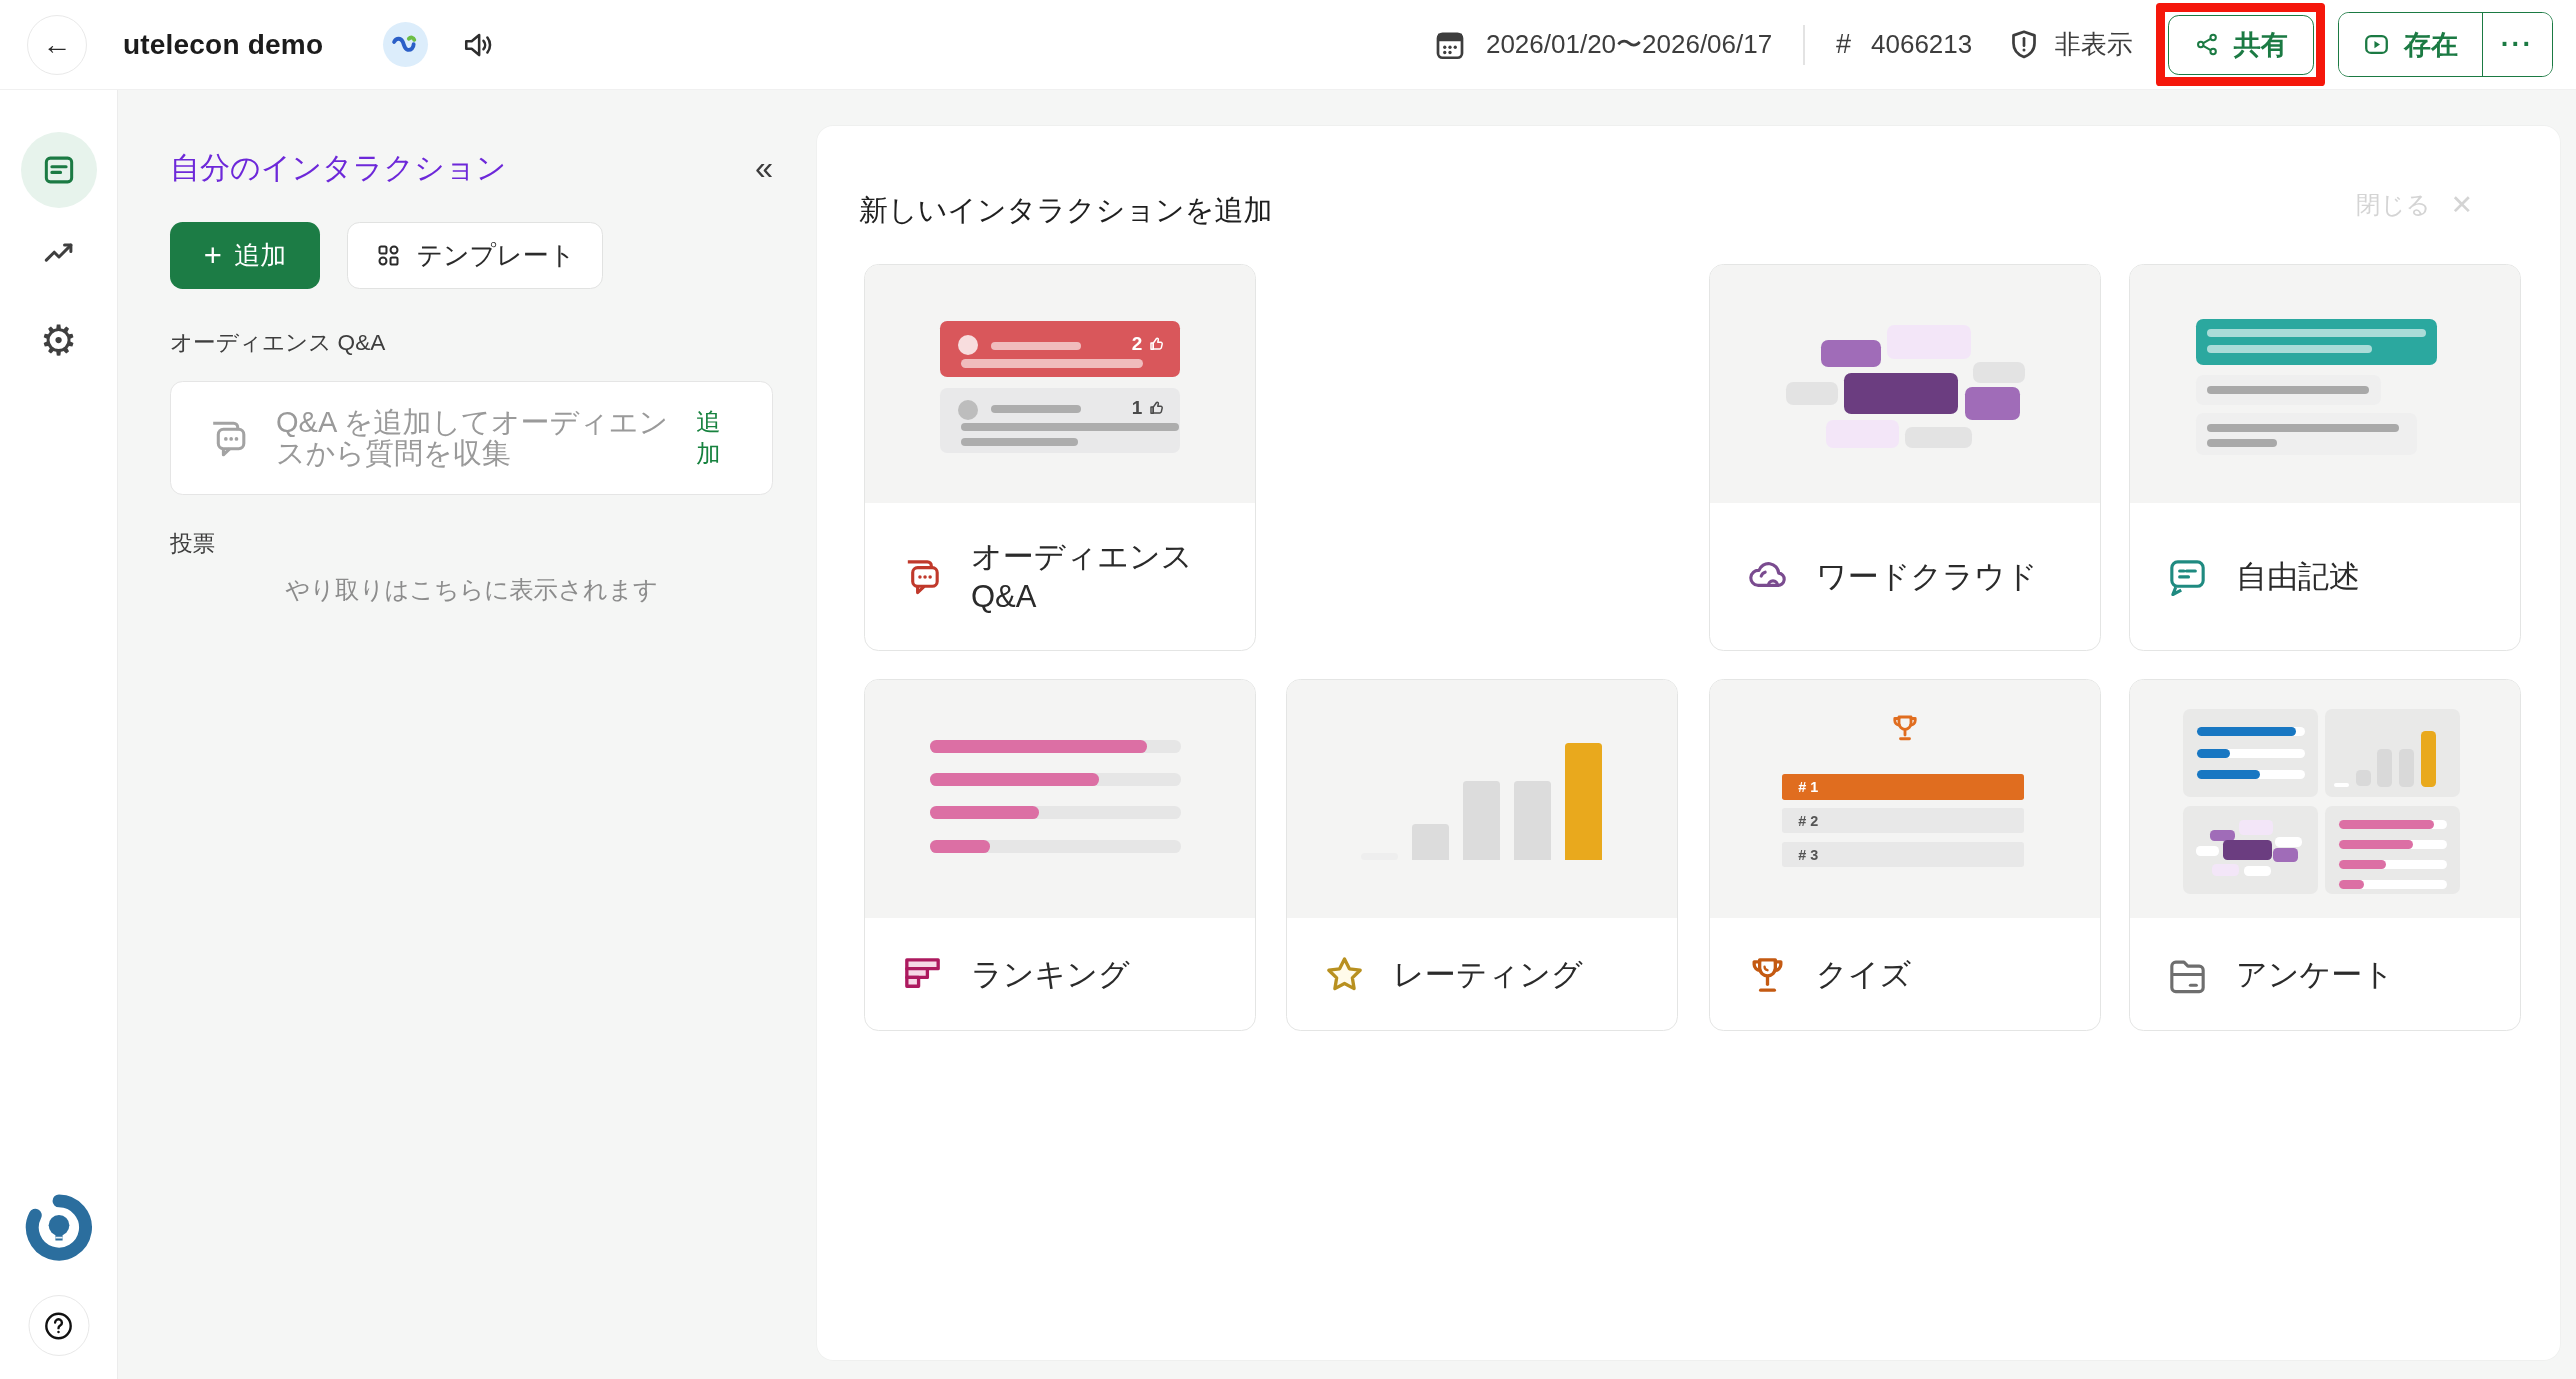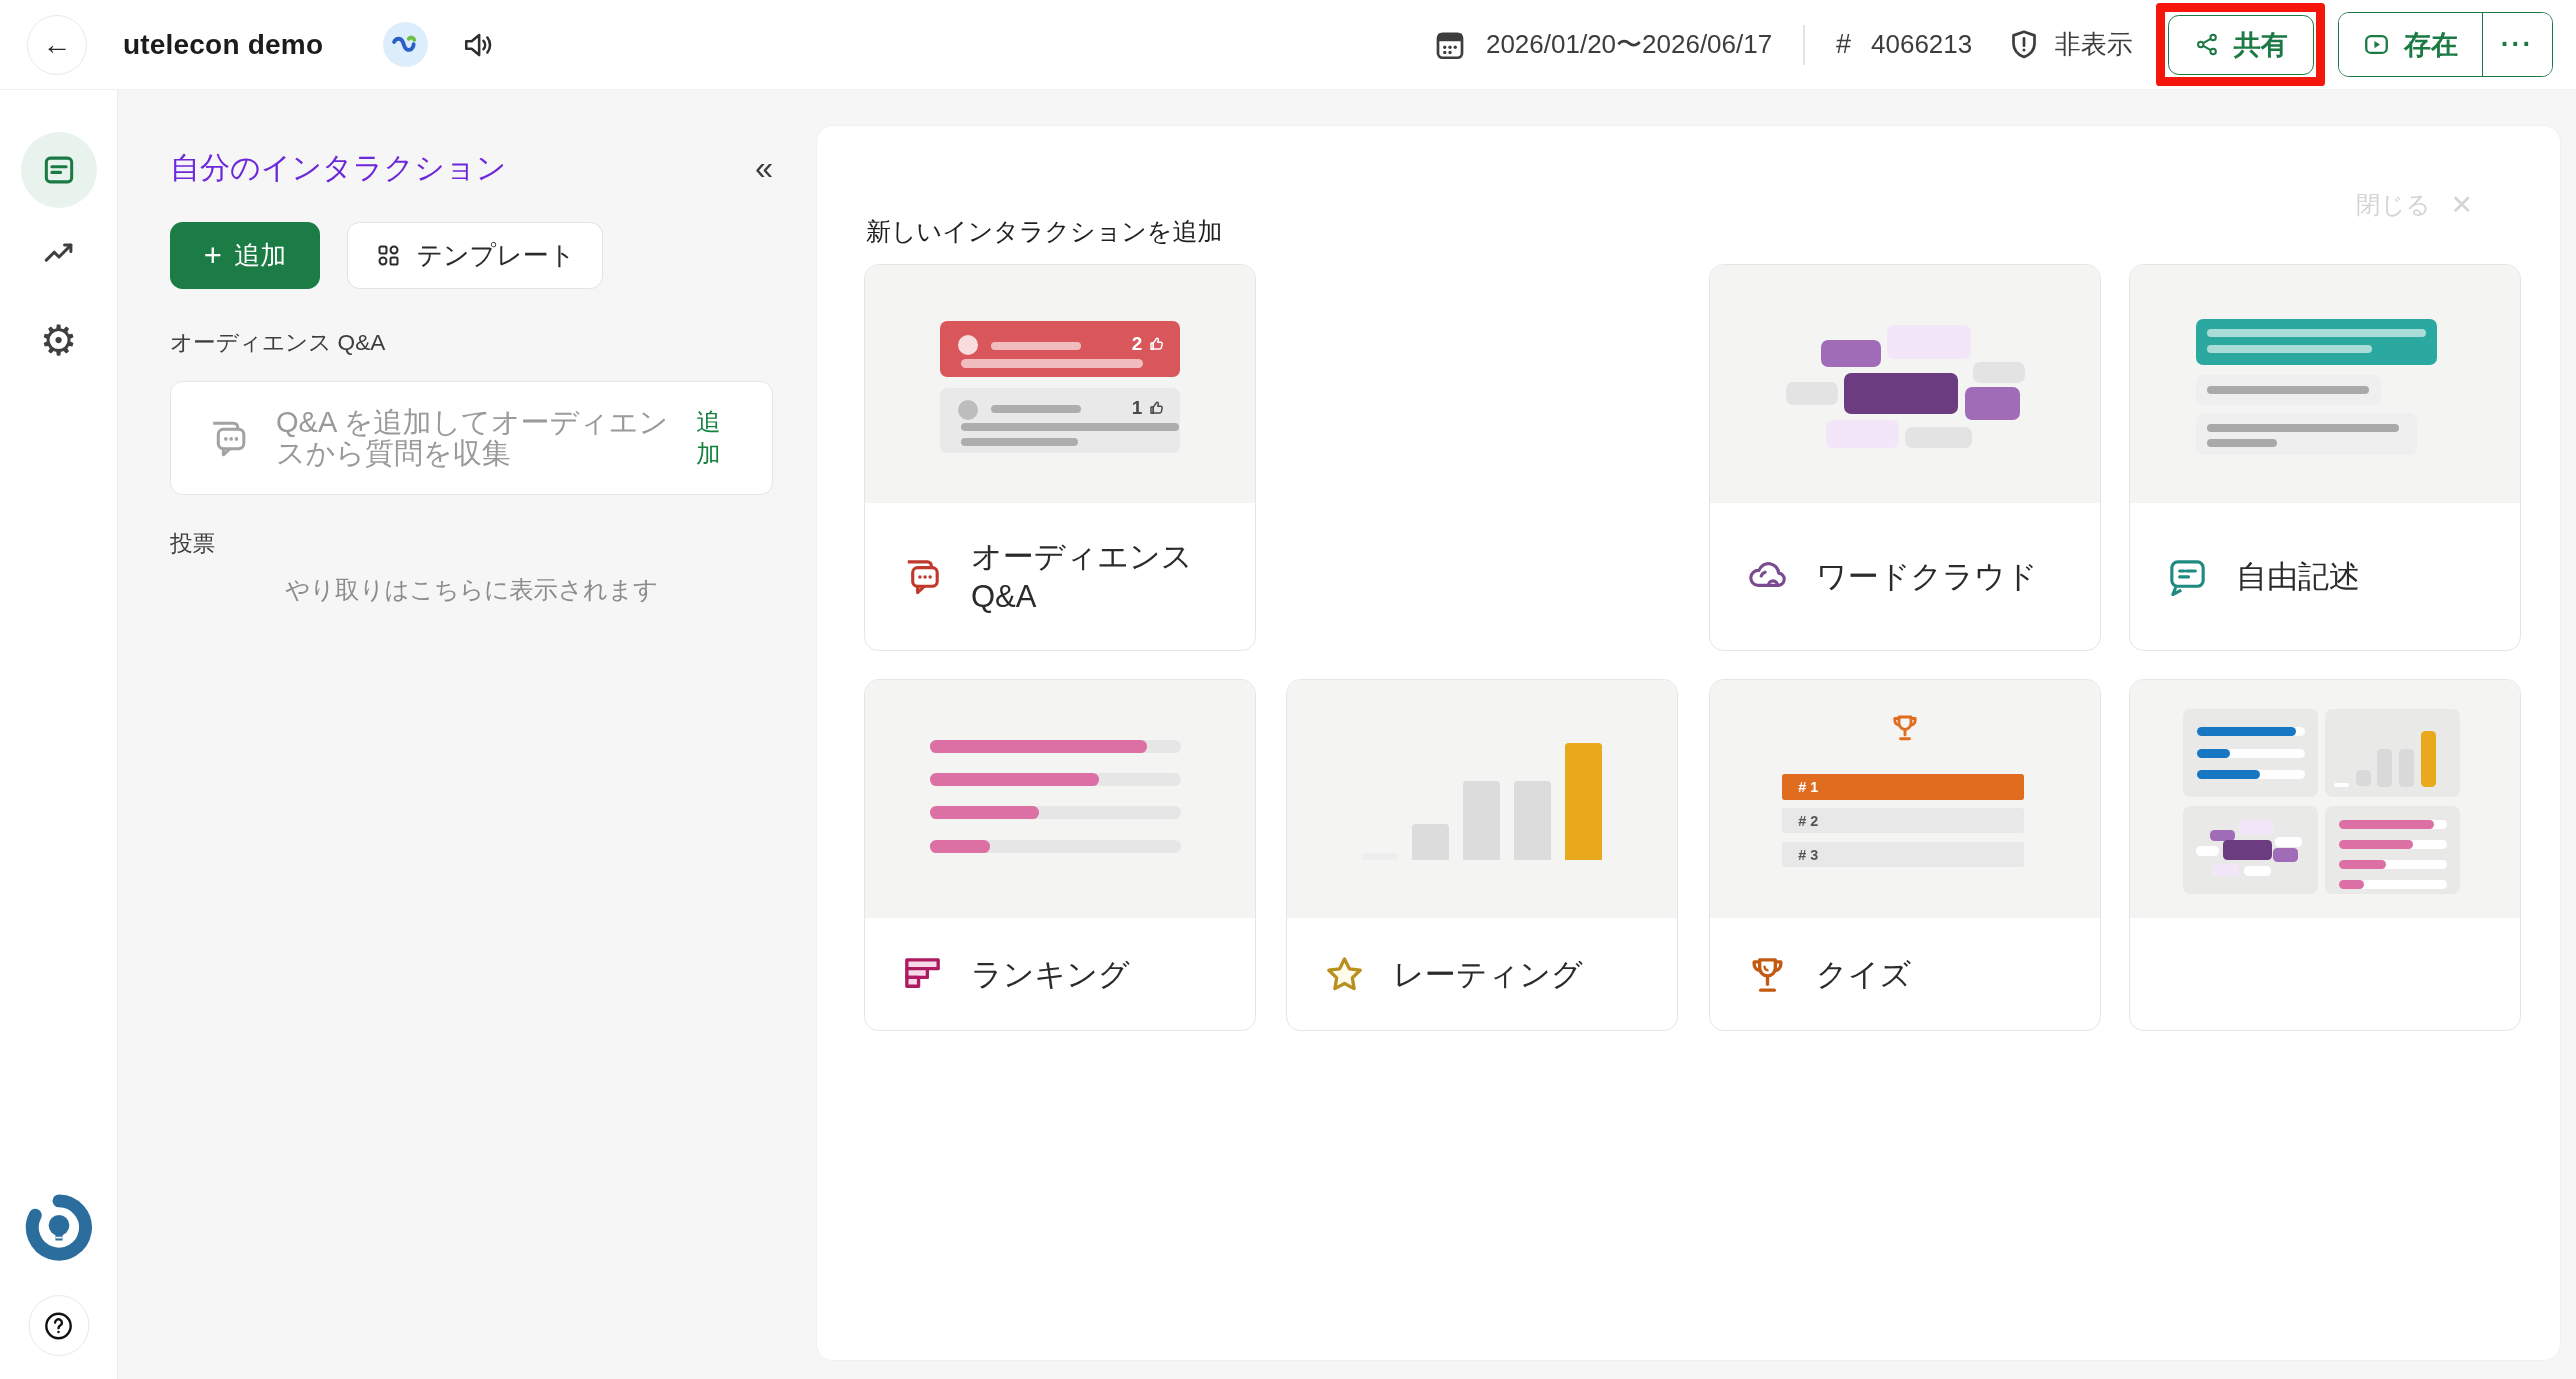--- a/index.html
+++ b/index.html
@@ -105,21 +105,21 @@
     position:absolute; left:170px; top:574px; width:603px; text-align:center;
     font-size:24.4px; color:#8C8C8C;
   }
 
   
   .panel {
     position:absolute; left:817px; top:126px; width:1743px; height:1234px;
     background:#FFFFFF; border-radius:16.2px;
     box-shadow:0 0 0 0.9px rgba(0,0,0,.025);
   }
-  .panel-title { position:absolute; left:49px; top:65px; font-size:25px; font-weight:500; color:#1F1F1F;margin-top:24px; }
+  .panel-title { position:absolute; left:42px; top:65px; font-size:29px; font-weight:500; color:#1F1F1F; }
   .panel-close {
     position:absolute; right:87px; top:63px; display:flex; align-items:center; gap:20px;
     color:#D4D4D4; font-size:24.4px; cursor:default;
   }
   .panel-close .x { font-size:27px; }
 
   .card {
     position:absolute; width:392px; background:#fff;
     border:0.9px solid #E4E5E4; border-radius:14.4px; overflow:hidden; cursor:pointer;
   }
@@ -505,15 +505,25 @@
         <div class="mini-bar" style="left:13.5px; top:14.4px; width:108px; height:9px; background:#fff;"></div>
         <div class="mini-bar" style="left:13.5px; top:14.4px; width:95px; height:9px; background:#DC6FA4;"></div>
         <div class="mini-bar" style="left:13.5px; top:34px; width:108px; height:9px; background:#fff;"></div>
         <div class="mini-bar" style="left:13.5px; top:34px; width:74px; height:9px; background:#DC6FA4;"></div>
         <div class="mini-bar" style="left:13.5px; top:54px; width:108px; height:9px; background:#fff;"></div>
         <div class="mini-bar" style="left:13.5px; top:54px; width:47px; height:9px; background:#DC6FA4;"></div>
         <div class="mini-bar" style="left:13.5px; top:74px; width:108px; height:9px; background:#fff;"></div>
         <div class="mini-bar" style="left:13.5px; top:74px; width:25px; height:9px; background:#DC6FA4;"></div>
       </div>
     </div>
+    <div class="card-label" style="top:240px;">
+      <span>
+        <svg width="47" height="47" viewBox="0 0 24 24" fill="none" stroke="#6E6E6E" stroke-width="1.6" stroke-linejoin="round">
+          <path d="M4 7.2a2 2 0 0 1 2-2h4.2l2 2H18a2 2 0 0 1 2 2v9a2 2 0 0 1-2 2H6a2 2 0 0 1-2-2z"></path>
+          <path d="M4 11.5h16"></path>
+          <path d="M13.5 17h3" stroke-linecap="round"></path>
+        </svg>
+      </span>
+      <span>アンケート</span>
+    </div>
   </div>
 </main>
 
 
 </body></html>

